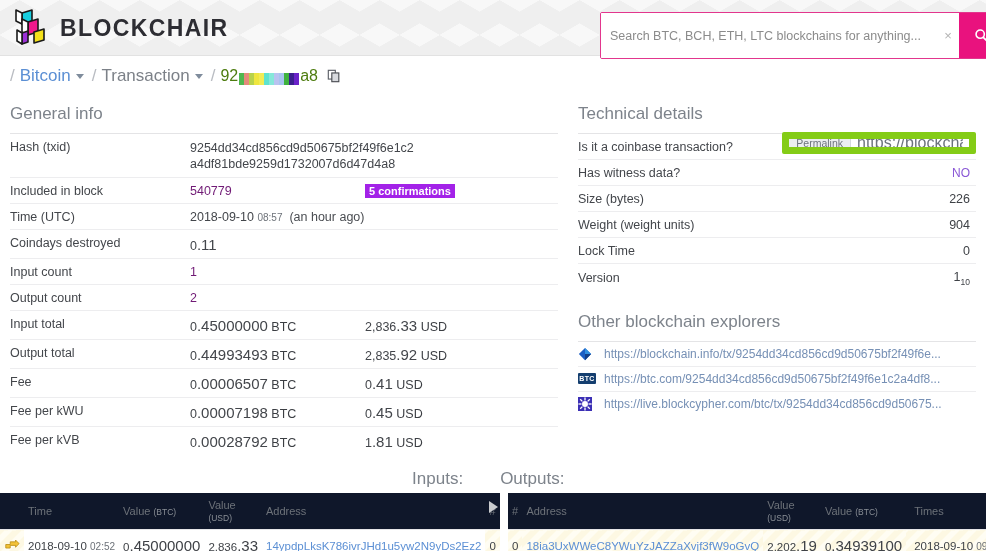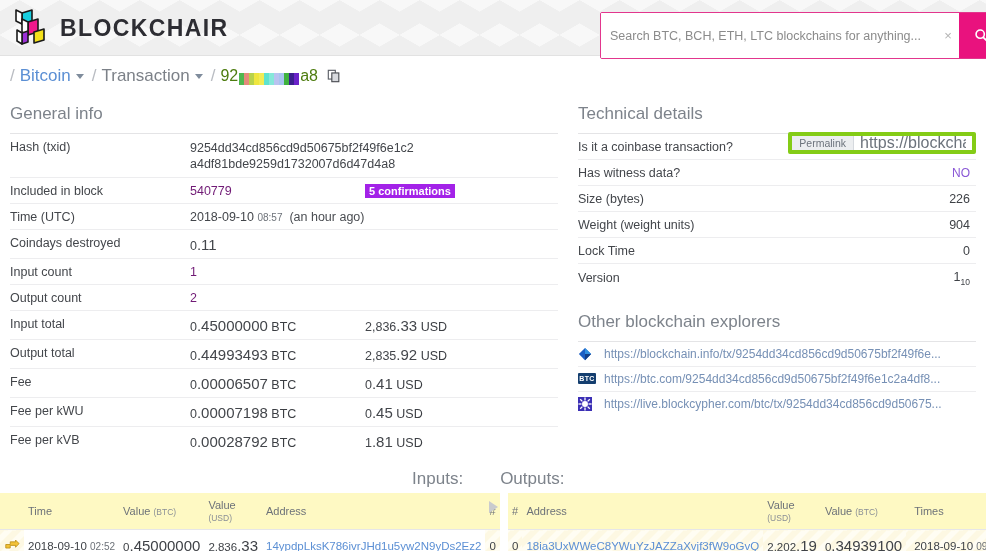--- a/index.html
+++ b/index.html
@@ -79,21 +79,21 @@
     border-left: 4px solid transparent; border-right: 4px solid transparent;
     border-top: 5px solid #7f8c9c; cursor: pointer;
   }
   #crumb-hash { color: #4d7c0f; font-size: 16px; display: flex; align-items: flex-end; }
   #hash-blocks { display: inline-flex; height: 12px; margin: 0 1px; vertical-align: middle; }
   #hash-blocks span { width: 5px; height: 12px; display: block; }
   #copy-icon { margin-left: 9px; cursor: pointer; display: flex; align-items: center; }
   #permalink-box {
     position: absolute; right: 10px; top: 76px;
     display: flex; height: 22px;
-    border: 4px solid #84cc16; border-radius: 2px; overflow: hidden;
+    border: 7px solid #84cc16; border-radius: 2px; overflow: hidden;
   }
   #permalink-label {
     background: #eceef0; color: #6c737c; font-size: 10.5px;
     padding: 0 7px; display: flex; align-items: center;
     border-right: 1px solid #d5d9de; white-space: nowrap;
   }
   #permalink-input {
     border: 0; outline: none; width: 118px; background: #fff;
     font-size: 16px; color: #6c737c; padding: 0 6px;
     font-family: "Liberation Sans", sans-serif;
@@ -171,21 +171,21 @@
   #io-arrow {
     width: 0; height: 0;
     border-top: 6px solid transparent; border-bottom: 6px solid transparent;
     border-left: 9px solid #c9cbce;
   }
   #io-right { width: 478px; }
 
   table.io { width: 100%; border-collapse: collapse; }
   table.io th {
     font-size: 11px; font-weight: normal; color: #6d7279;
-    padding: 6px 4px; text-align: left; background: #fef9c3;
+    padding: 6px 4px; text-align: left; background: #0f172a;
     border-bottom: 1px solid #e6e6e8;
   }
   table.io th .uu { font-size: 8.5px; color: #8a8f96; }
   table.io td {
     font-size: 11.5px; color: #3f4247; padding: 7px 4px;
     border-bottom: 1px solid #ededef; white-space: nowrap;
   }
   .ta-r { text-align: right; }
   .ta-c { text-align: center; }
   tr.striped td, th.striped {

